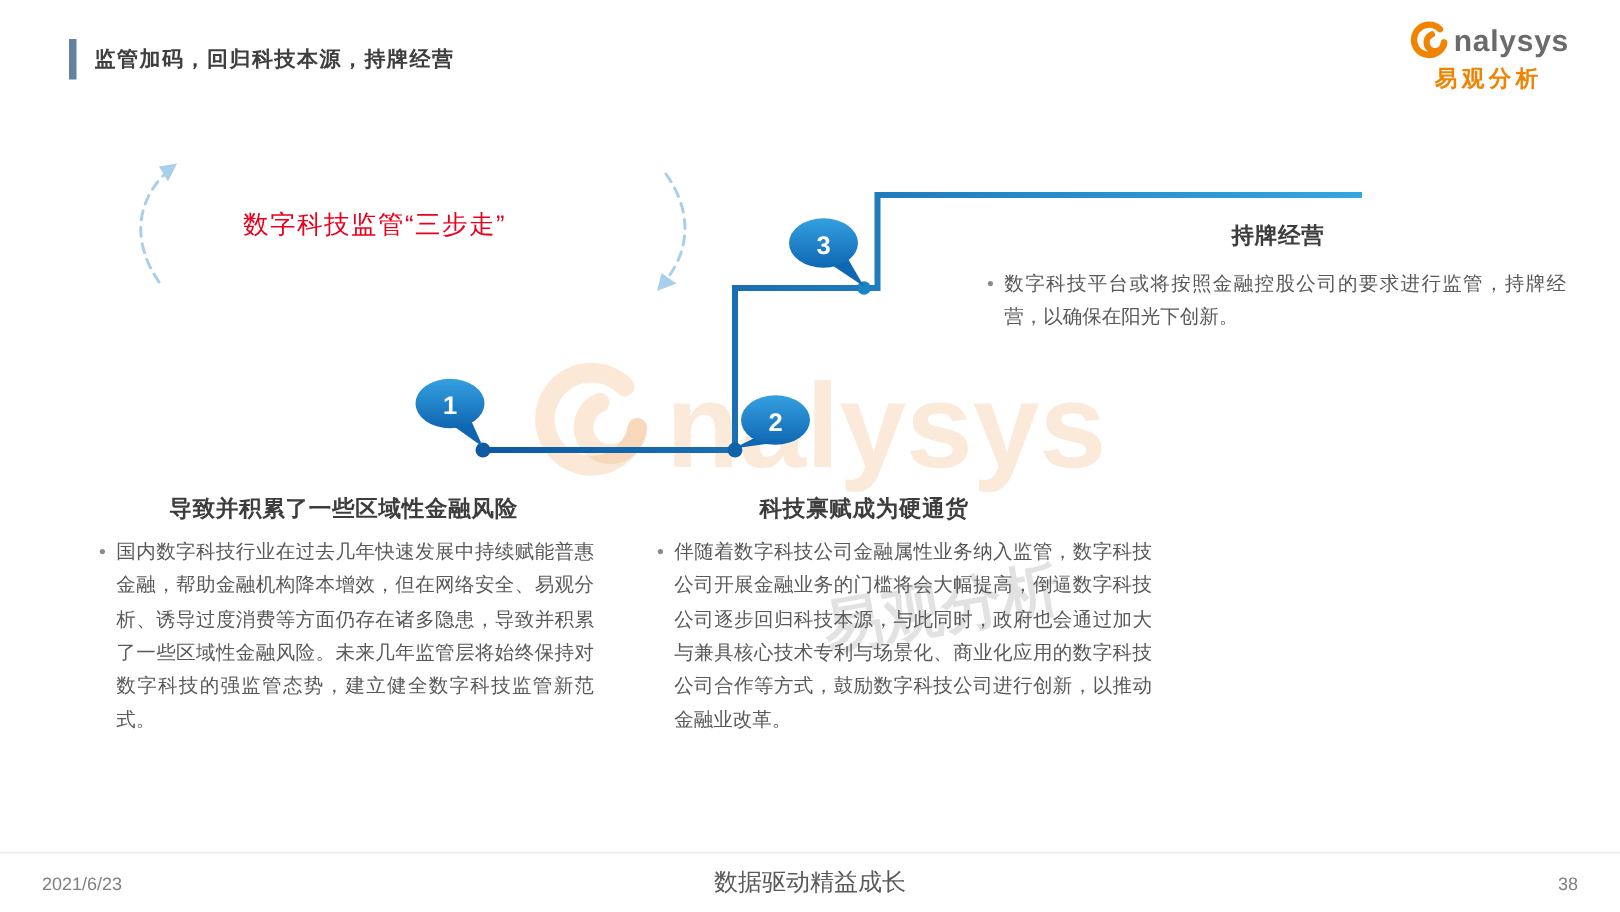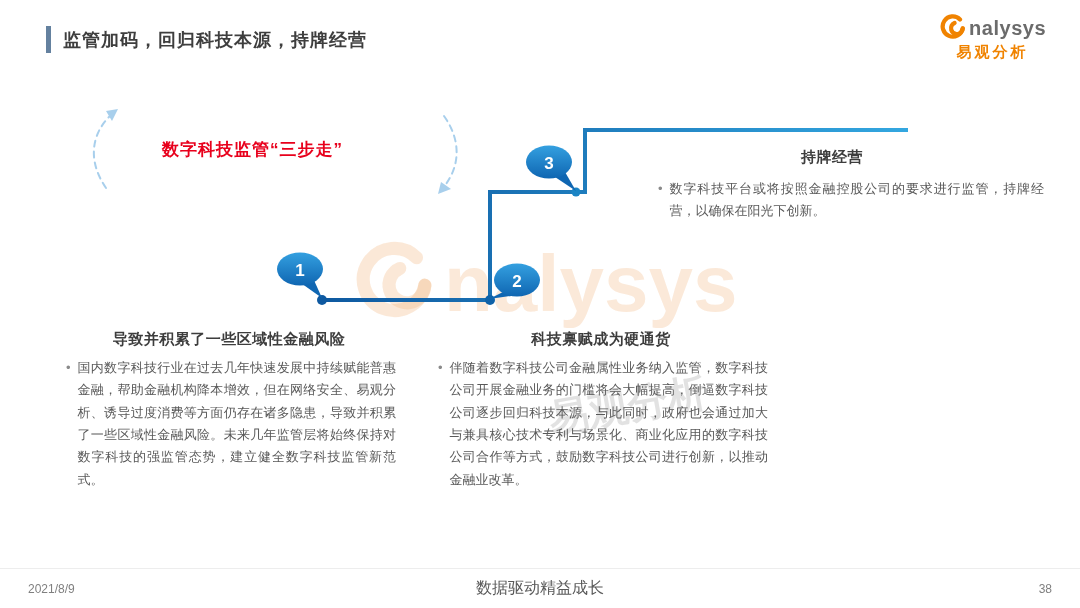--- a/index.html
+++ b/index.html
@@ -3,49 +3,49 @@
 <meta charset="utf-8">
 <style>
   *{margin:0;padding:0;box-sizing:border-box}
   html,body{width:1080px;height:608px}
   body{position:relative;background:#ffffff;overflow:hidden;
        font-family:"Liberation Sans","DejaVu Sans",sans-serif}
 
   
   .header{position:absolute;left:46px;top:26px;display:flex;align-items:center;gap:12px}
   .accent{width:5px;height:27px;background:#64819f}
-  .title{font-size:18px;font-weight:bold;color:#3e3e3e;letter-spacing:1px}
+  .title{font-size:14px;font-weight:bold;color:#3e3e3e;letter-spacing:1px}
 
   
   .logo{position:absolute;right:34px;top:14px;display:flex;flex-direction:column;align-items:center}
   .logo-row{display:flex;align-items:center;gap:2px}
   .logo-brand{font-size:20px;font-weight:bold;color:#6b6b6b;letter-spacing:.5px}
   .logo-cn{font-size:15px;font-weight:bold;color:#f08300;letter-spacing:3px;margin-top:1px}
 
   
   .wm{position:absolute;pointer-events:none;user-select:none;white-space:nowrap}
   .wm-en{left:352px;top:238px;display:flex;align-items:center;gap:6px;
          font-size:80px;font-weight:bold;color:rgba(238,156,80,.22)}
   .wm-cn{left:548px;top:378px;font-size:40px;font-weight:bold;
          color:rgba(160,160,160,.30);transform:rotate(-10deg)}
 
   
   .diagram{position:absolute;left:0;top:0}
   .diagram text{fill:#ffffff;font-size:17px;font-weight:bold;text-anchor:middle;
                 font-family:"Liberation Sans","DejaVu Sans",sans-serif}
   .dash{fill:none;stroke:#a8cfec;stroke-width:2;stroke-dasharray:6 5;stroke-linecap:round}
 
-  .red-label{position:absolute;left:162px;top:138px;font-size:17px;font-weight:bold;
+  .red-label{position:absolute;left:162px;top:138px;font-size:17px;font-weight:normal;
              color:#e8001c;letter-spacing:1px}
 
   .step-title{position:absolute;text-align:center;font-size:15px;font-weight:bold;
               color:#3d3d3d;letter-spacing:.5px}
   .step1-title{left:64px;top:330px;width:330px}
-  .step2-title{left:436px;top:330px;width:330px}
-  .step3-title{left:636px;top:148px;width:392px}
+  .step2-title{left:411px;top:330px;width:330px}
+  .step3-title{left:656px;top:148px;width:392px}
 
   .step-body{position:absolute;display:flex;font-size:13px;color:#595959;
              line-height:1.72;text-align:justify}
   .bullet{flex:0 0 auto;margin-right:7px;color:#8a8a8a}
   .step1-body{left:66px;top:357px;width:330px}
   .step2-body{left:438px;top:357px;width:330px}
   .step3-body{left:658px;top:178px;width:386px}
 
   
   .footer{position:absolute;left:0;right:0;bottom:0;height:40px;border-top:1px solid #ededed;
@@ -135,16 +135,16 @@
   <p>伴随着数字科技公司金融属性业务纳入监管，数字科技公司开展金融业务的门槛将会大幅提高，倒逼数字科技公司逐步回归科技本源，与此同时，政府也会通过加大与兼具核心技术专利与场景化、商业化应用的数字科技公司合作等方式，鼓励数字科技公司进行创新，以推动金融业改革。</p>
 </div>
 
 <div class="step-title step3-title">持牌经营</div>
 <div class="step-body step3-body">
   <span class="bullet">•</span>
   <p>数字科技平台或将按照金融控股公司的要求进行监管，持牌经营，以确保在阳光下创新。</p>
 </div>
 
 <div class="footer">
-  <span>2021/8/9</span>
+  <span>2021/6/23</span>
   <span class="f-center">数据驱动精益成长</span>
   <span>38</span>
 </div>
 
 </body></html>

